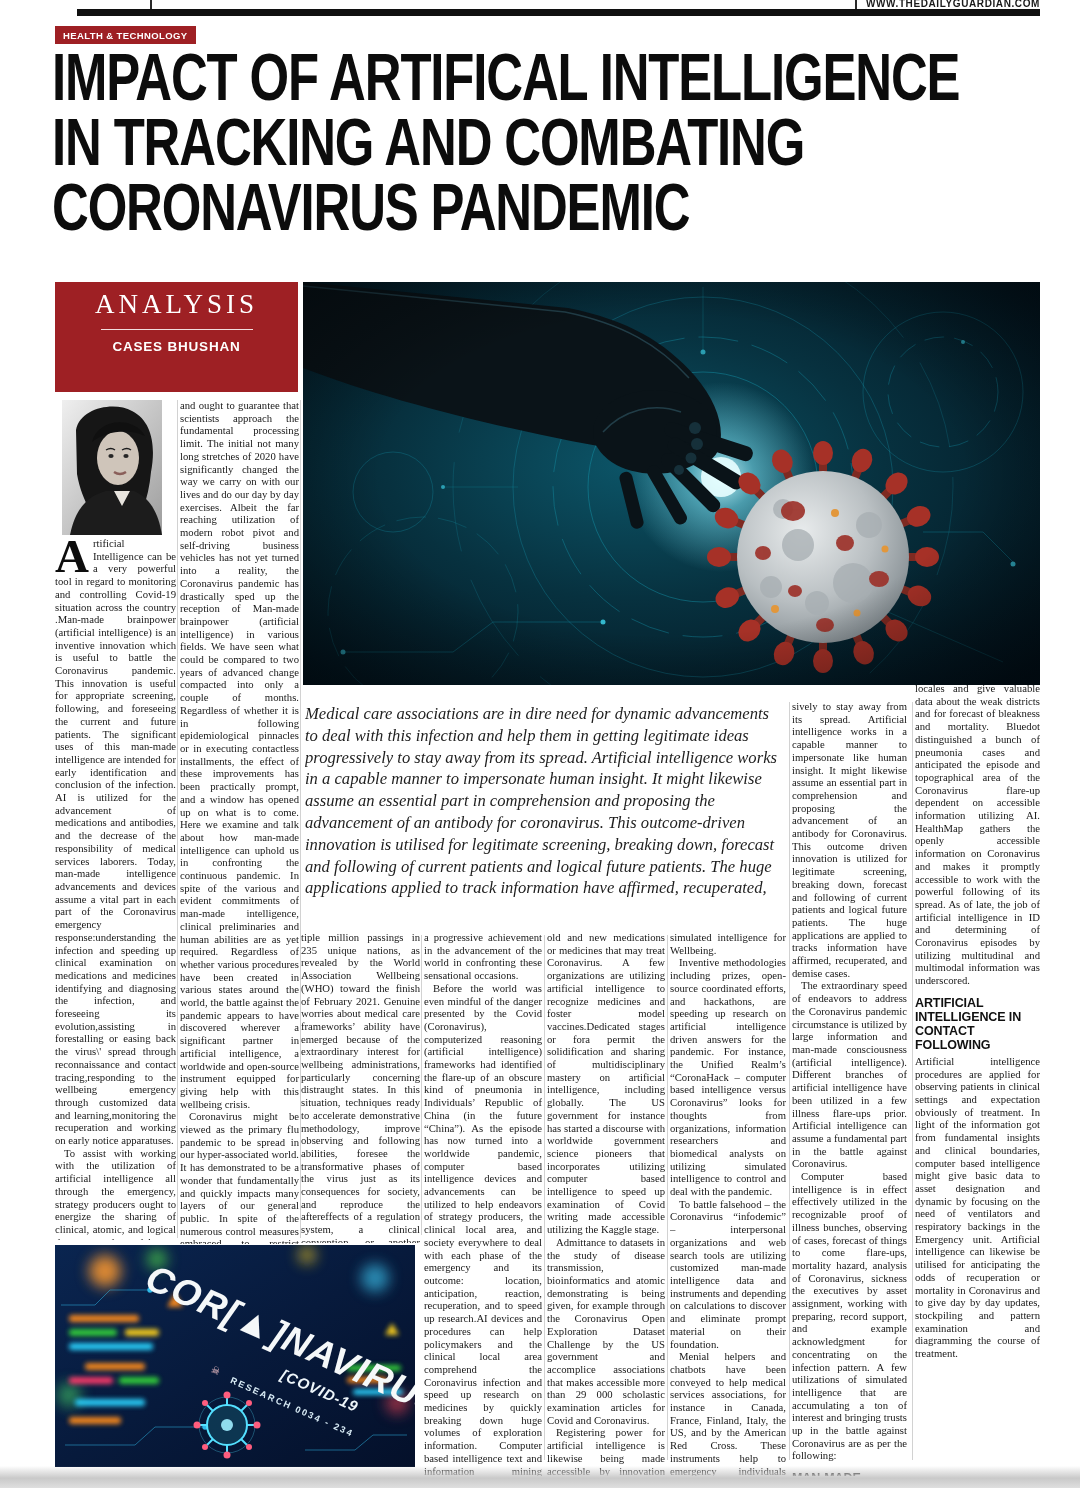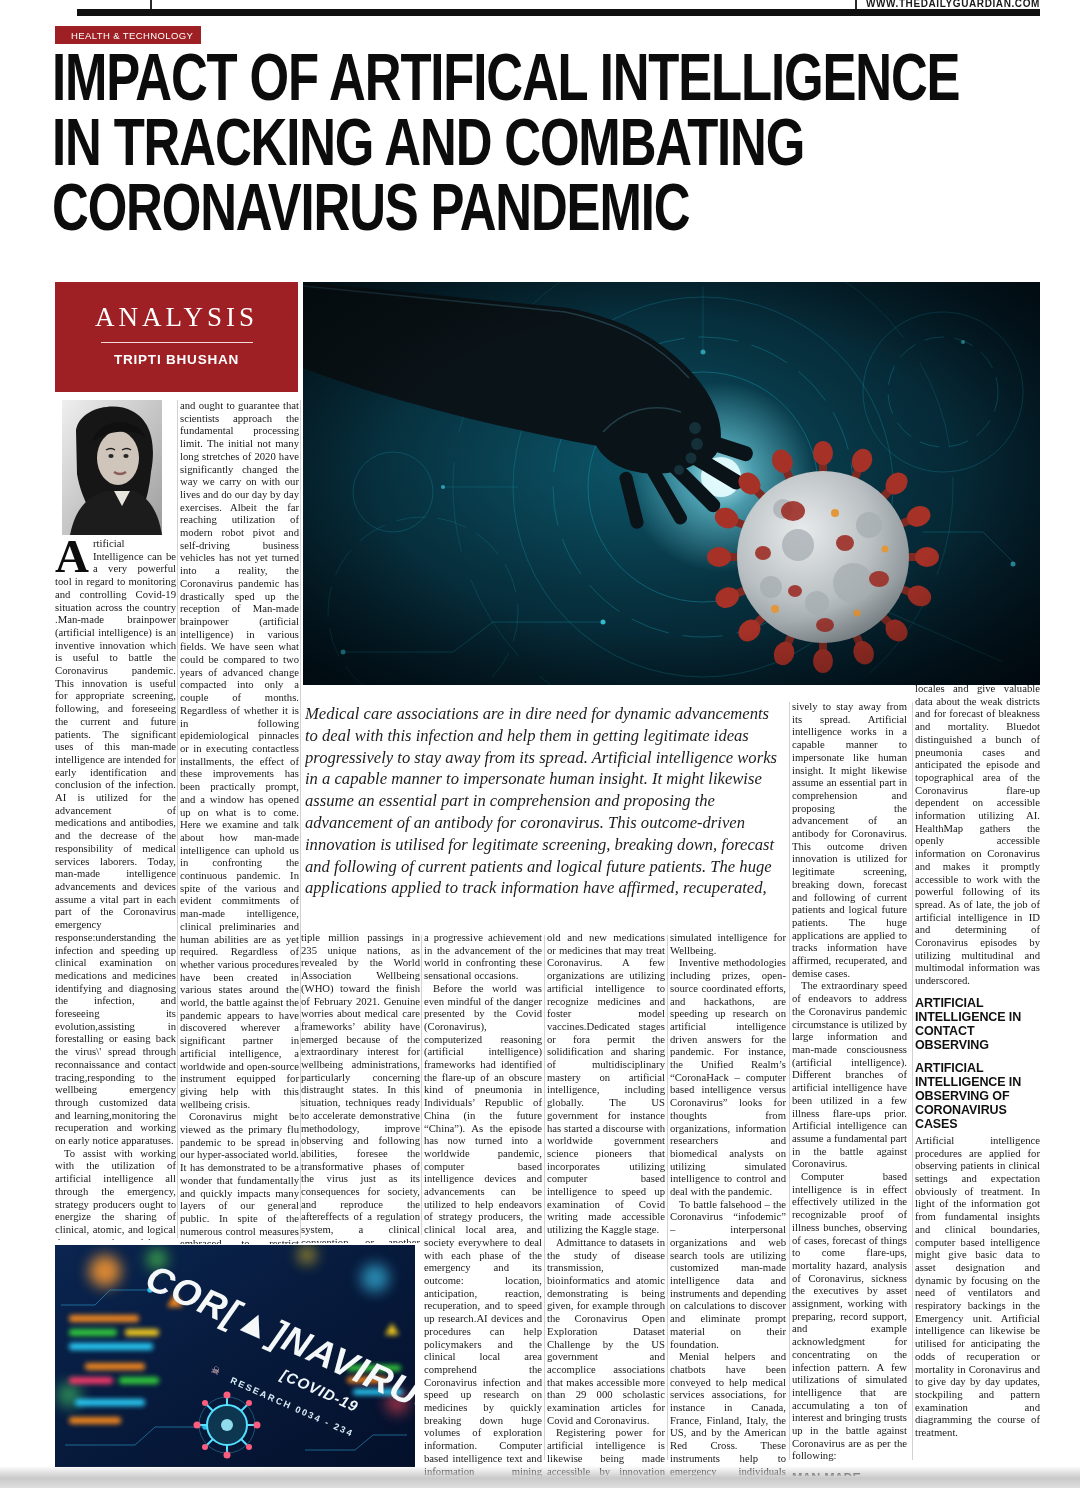--- a/index.html
+++ b/index.html
@@ -13,38 +13,38 @@
     position:absolute; top:-2px; right:40px;
     font-family:"Liberation Sans", sans-serif; font-size:10px; font-weight:bold;
     letter-spacing:.6px; color:#1a1a1a;
   }
   .top-tick { position:absolute; top:0; width:2px; height:9px; background:#2a2a2a; }
   .top-bar { position:absolute; left:77px; right:40px; top:9px; height:7px; background:#101010; }
 
   .kicker {
     position:absolute; left:55px; top:26px;
     background:#9e2024; color:#ffffff;
-    font-family:"Liberation Sans", sans-serif; font-size:9.5px; font-weight:normal;
-    letter-spacing:.4px; padding:4px 8px 3px 16px;
+    font-family:"Liberation Sans", sans-serif; font-size:9.5px; font-weight:bold;
+    letter-spacing:.4px; padding:4px 8px 3px 8px;
   }
 
   .headline {
     position:absolute; left:52px; top:44px; width:1320px;
     font-family:"Liberation Sans", sans-serif; font-weight:bold;
     font-size:67px; line-height:65px; letter-spacing:-1.5px; color:#0c0c0c;
     transform:scaleX(0.76); transform-origin:0 0; white-space:nowrap;
   }
 
   .analysis-box {
     position:absolute; left:55px; top:282px; width:243px; height:110px;
     background:#9e2024; color:#fff; text-align:center;
   }
   .analysis-label {
     font-family:"Liberation Serif", serif; font-size:27px; letter-spacing:4px;
-    margin-top:20px;
+    margin-top:7px;
   }
   .analysis-divider { width:152px; height:1px; background:#f2dddd; margin:9px auto 9px auto; }
   .analysis-author {
     font-family:"Liberation Sans", sans-serif; font-size:13.5px; font-weight:bold; letter-spacing:.8px;
   }
 
   .photo-frame { position:absolute; overflow:hidden; }
 
   .col {
     position:absolute; overflow:hidden;
@@ -89,21 +89,21 @@
 
 <div class="headline">
   <div>IMPACT OF ARTIFICAL INTELLIGENCE</div>
   <div>IN TRACKING AND COMBATING</div>
   <div>CORONAVIRUS PANDEMIC</div>
 </div>
 
 <div class="analysis-box">
   <div class="analysis-label">ANALYSIS</div>
   <div class="analysis-divider"></div>
-  <div class="analysis-author">TRIPTI BHUSHAN</div>
+  <div class="analysis-author">CASES BHUSHAN</div>
 </div>
 
 <div class="photo-frame" style="left:303px; top:282px; width:737px; height:403px;">
   <svg width="737" height="403" viewBox="0 0 737 403" xmlns="http://www.w3.org/2000/svg">
     <defs>
       <radialGradient id="heroBg" cx="45%" cy="45%" r="75%">
         <stop offset="0" stop-color="#0c5568"></stop>
         <stop offset="0.45" stop-color="#07313f"></stop>
         <stop offset="1" stop-color="#02101a"></stop>
       </radialGradient>
@@ -315,22 +315,21 @@
     <p>Menial helpers and chatbots have been conveyed to help medical services associations, for instance in Canada, France, Finland, Italy, the US, and by the American Red Cross. These instruments help to emergency individuals relying upon the presence of manifestations.</p>
   </div>
 <div class="col" style="left:792px; top:700px; width:115px; height:776px;">
     <p>sively to stay away from its spread. Artificial intelligence works in a capable manner to impersonate like human insight. It might likewise assume an essential part in comprehension and proposing the advancement of an antibody for Coronavirus. This outcome driven innovation is utilized for legitimate screening, breaking down, forecast and following of current patients and logical future patients. The huge applications are applied to tracks information have affirmed, recuperated, and demise cases.</p>
     <p>The extraordinary speed of endeavors to address the Coronavirus pandemic circumstance is utilized by large information and man-made consciousness (artificial intelligence). Different branches of artificial intelligence have been utilized in a few illness flare-ups prior. Artificial intelligence can assume a fundamental part in the battle against Coronavirus.</p>
     <p>Computer based intelligence is in effect effectively utilized in the recognizable proof of illness bunches, observing of cases, forecast of things to come flare-ups, mortality hazard, analysis of Coronavirus, sickness the executives by asset assignment, working with preparing, record support, and example acknowledgment for concentrating on the infection pattern. A few utilizations of simulated intelligence that are accumulating a ton of interest and bringing trusts up in the battle against Coronavirus are as per the following:</p>
     <h3>MAN-MADE INTELLIGENCE IN EXPECTATION AND FOLLOWING</h3>
   </div>
 <div class="col" style="left:915px; top:682px; width:125px; height:776px;">
     <p>locales and give valuable data about the weak districts and for forecast of bleakness and mortality. Bluedot distinguished a bunch of pneumonia cases and anticipated the episode and topographical area of the Coronavirus flare-up dependent on accessible information utilizing AI. HealthMap gathers the openly accessible information on Coronavirus and makes it promptly accessible to work with the powerful following of its spread. As of late, the job of artificial intelligence in ID and determining of Coronavirus episodes by utilizing multitudinal and multimodal information was underscored.</p>
-    <h3>ARTIFICIAL INTELLIGENCE IN CONTACT OBSERVING</h3>
-    <h3>ARTIFICIAL INTELLIGENCE IN OBSERVING OF CORONAVIRUS CASES</h3>
+    <h3>ARTIFICIAL INTELLIGENCE IN CONTACT FOLLOWING</h3>
     <p>Artificial intelligence procedures are applied for observing patients in clinical settings and expectation obviously of treatment. In light of the information got from fundamental insights and clinical boundaries, computer based intelligence might give basic data to asset designation and dynamic by focusing on the need of ventilators and respiratory backings in the Emergency unit. Artificial intelligence can likewise be utilised for anticipating the odds of recuperation or mortality in Coronavirus and to give day by day updates, stockpiling and pattern examination and diagramming the course of treatment.</p>
   </div>
 
 <div class="vrule" style="left:177px; top:400px; height:838px;"></div>
 <div class="vrule" style="left:300px; top:400px; height:838px;"></div>
 <div class="vrule" style="left:421px; top:935px; height:300px;"></div>
 <div class="vrule" style="left:544px; top:935px; height:525px;"></div>
 <div class="vrule" style="left:667px; top:935px; height:525px;"></div>
 <div class="vrule" style="left:789px; top:702px; height:758px;"></div>
 <div class="vrule" style="left:912px; top:702px; height:758px;"></div>

